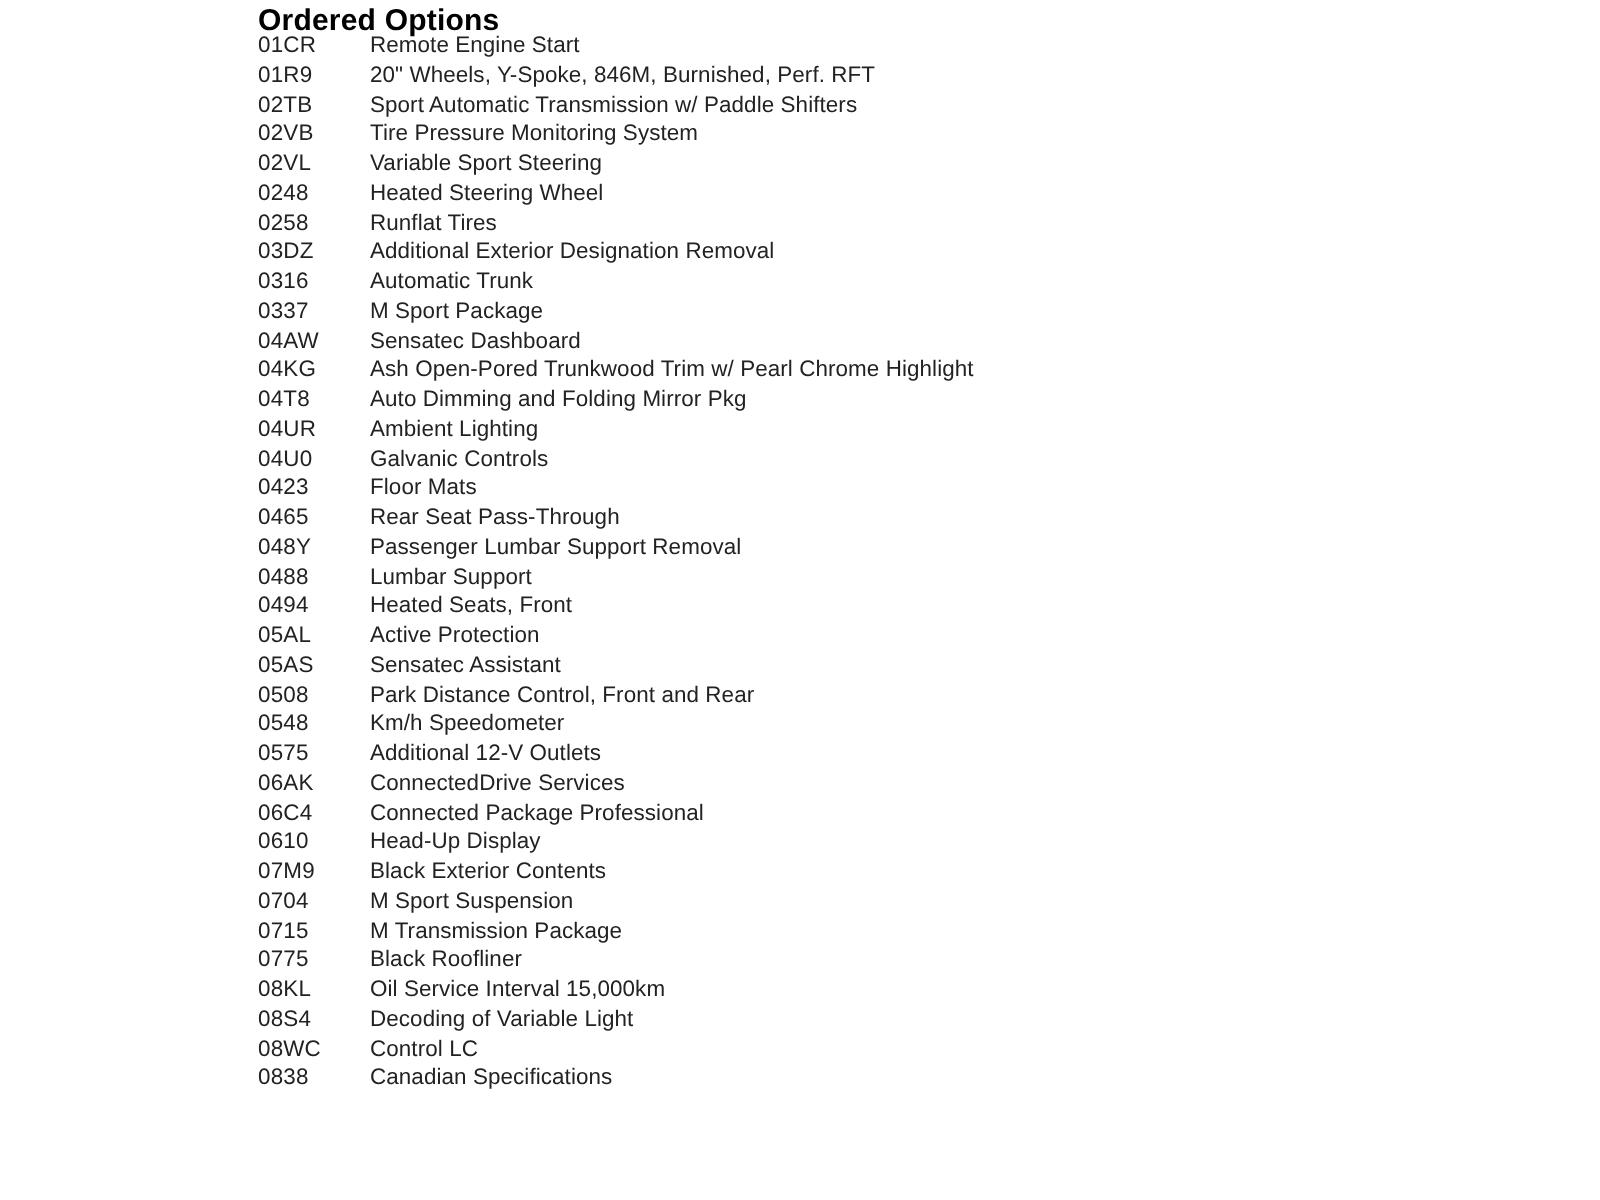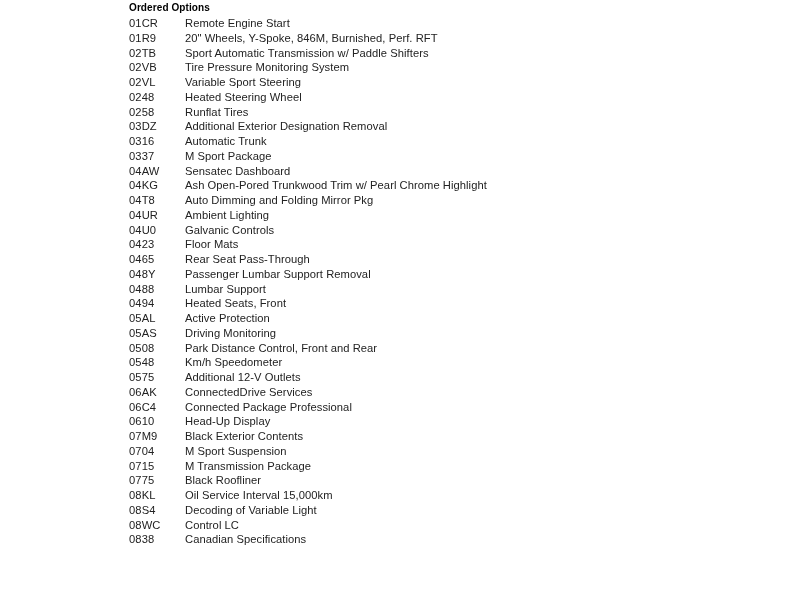--- a/index.html
+++ b/index.html
@@ -17,21 +17,21 @@
   .page {
     position: relative;
     width: 800px;
     height: 600px;
     box-sizing: border-box;
   }
   .section-title {
     position: absolute;
     left: 129px;
     top: 2px;
-    font-size: 10px;
+    font-size: 15px;
     font-weight: bold;
     color: #000000;
     letter-spacing: 0.1px;
   }
   .options-list {
     position: absolute;
     left: 129px;
     top: 16px;
     width: 640px;
   }
@@ -140,21 +140,21 @@
       <div class="option-row">
         <span class="option-code">0494</span>
         <span class="option-desc">Heated Seats, Front</span>
       </div>
       <div class="option-row">
         <span class="option-code">05AL</span>
         <span class="option-desc">Active Protection</span>
       </div>
       <div class="option-row">
         <span class="option-code">05AS</span>
-        <span class="option-desc">Driving Monitoring</span>
+        <span class="option-desc">Sensatec Assistant</span>
       </div>
       <div class="option-row">
         <span class="option-code">0508</span>
         <span class="option-desc">Park Distance Control, Front and Rear</span>
       </div>
       <div class="option-row">
         <span class="option-code">0548</span>
         <span class="option-desc">Km/h Speedometer</span>
       </div>
       <div class="option-row">

